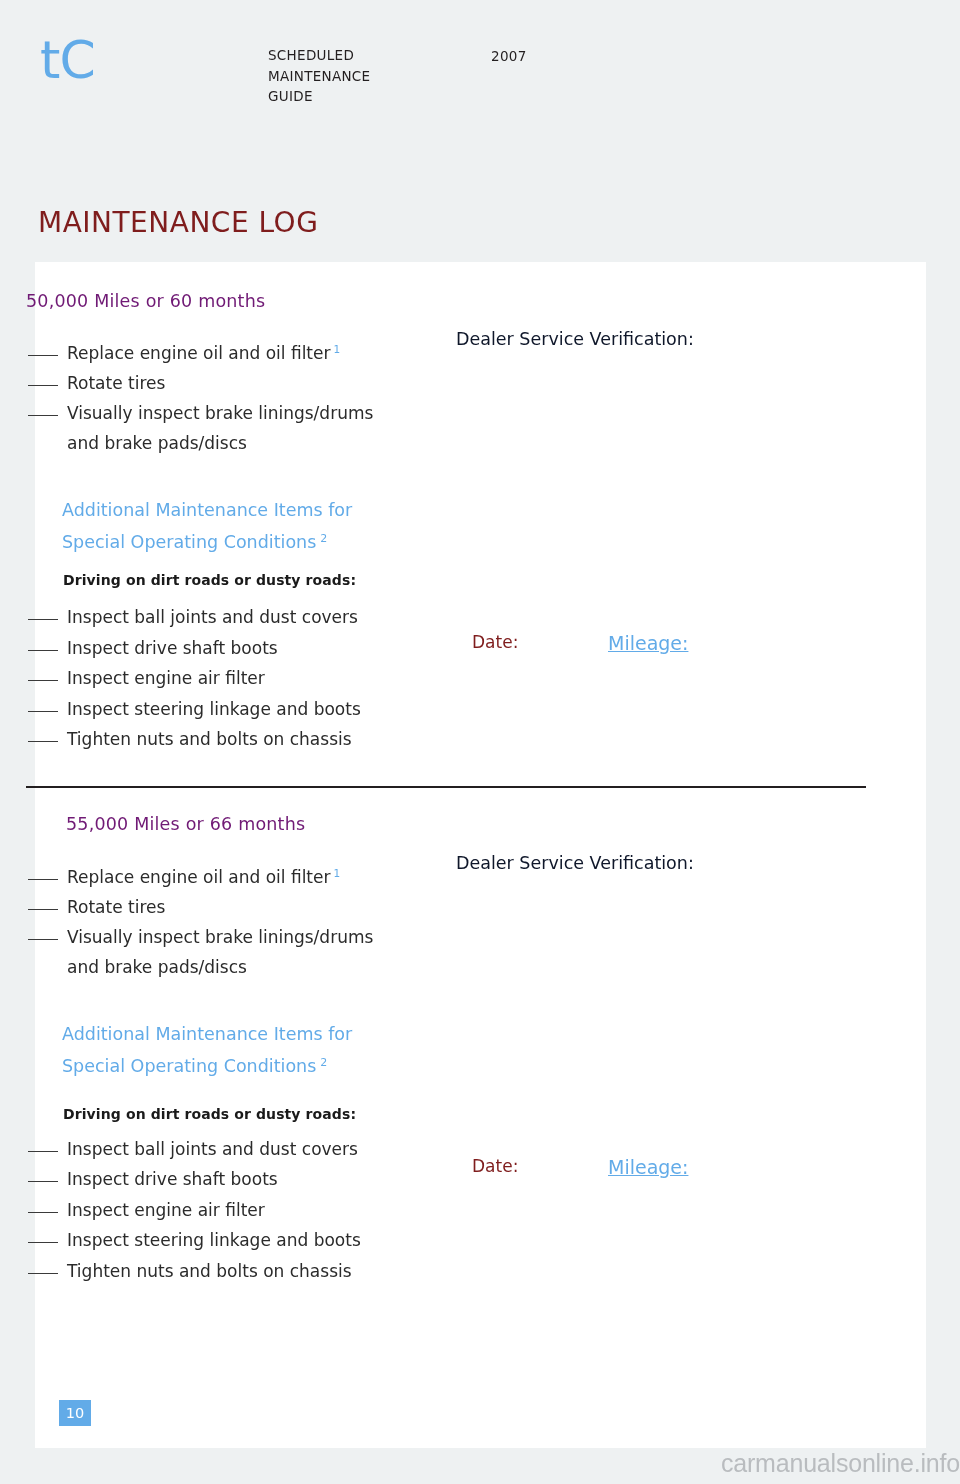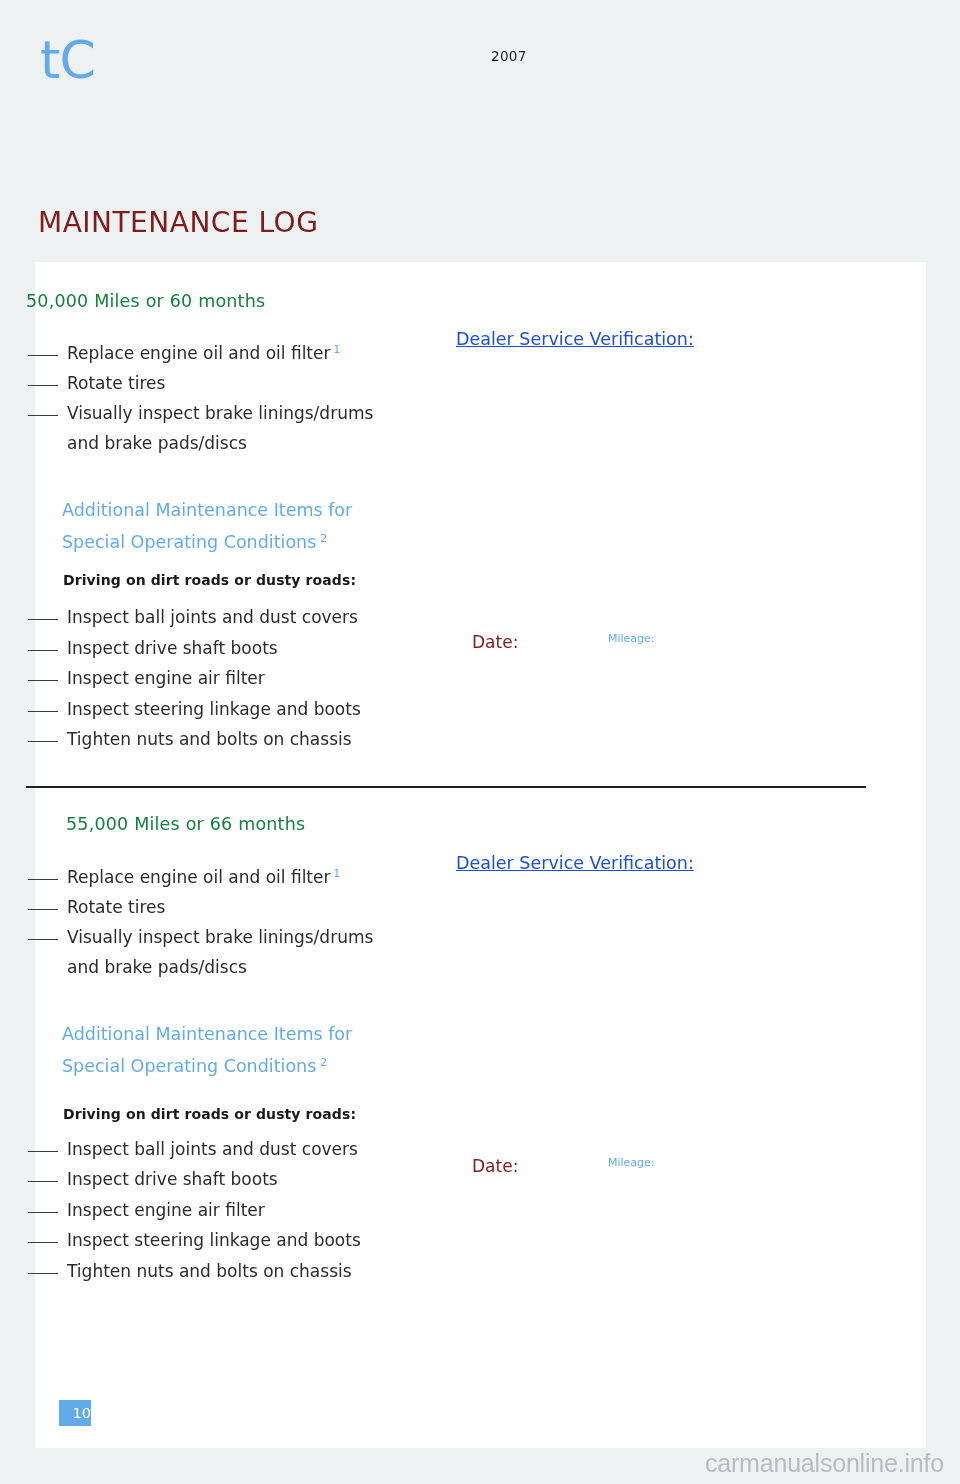--- a/index.html
+++ b/index.html
@@ -88,21 +88,21 @@
   .section {
     position: absolute;
     left: 0;
     width: 891px;
   }
   .section-heading {
     position: absolute;
     left: 26px;
     font-size: 17.5px;
     line-height: 24px;
-    color: #15803d;
+    color: #701a75;
     font-weight: 400;
     letter-spacing: 0.2px;
   }
 
   .check-list {
     position: absolute;
     left: 28px;
     margin: 0;
     padding: 0;
     list-style: none;
@@ -150,33 +150,33 @@
     font-size: 14px;
     color: #1a1a1a;
     font-weight: bold;
     letter-spacing: 0.1px;
   }
 
   .dealer-verify {
     position: absolute;
     font-size: 17.5px;
     line-height: 24px;
-    color: #1d4ed8;
-    font-weight: 400;
-    text-decoration: underline;
+    color: #0f172a;
+    font-weight: 400;
   }
   .date-label {
     position: absolute;
     font-size: 17px;
     color: #7f1d1d;
   }
   .mileage-label {
     position: absolute;
-    font-size: 11px;
-    color: #62abe8;
+    font-size: 19px;
+    color: #62abe8;
+    text-decoration: underline;
   }
 
   .divider {
     position: absolute;
     left: 26px;
     width: 840px;
     height: 0;
     border-top: 2px solid #231f20;
   }
 
@@ -184,41 +184,44 @@
   .page-badge {
     position: absolute;
     left: 59px;
     top: 1400px;
     width: 32px;
     height: 26px;
     background: #62abe8;
     color: #ffffff;
     font-size: 14.5px;
     line-height: 26px;
-    text-align: right;
+    text-align: center;
     font-weight: 400;
   }
 
   
   .watermark {
     position: absolute;
-    right: 16px;
+    right: 0;
     bottom: 6px;
     font-size: 25px;
     color: #b9bcbf;
     letter-spacing: -0.2px;
     font-family: "Liberation Sans", sans-serif;
     text-align: right;
   }
 </style>
 </head>
 <body>
 
 <div class="header">
   <div class="brand-logo">tC</div>
+  <div class="guide-title">SCHEDULED
+MAINTENANCE
+GUIDE</div>
   <div class="guide-year">2007</div>
 </div>
 
 <div class="page-title">MAINTENANCE LOG</div>
 
 <div class="card"></div>
 <div class="card-footer-strip"></div>
 
 <div class="section" style="top:262px;">
 

